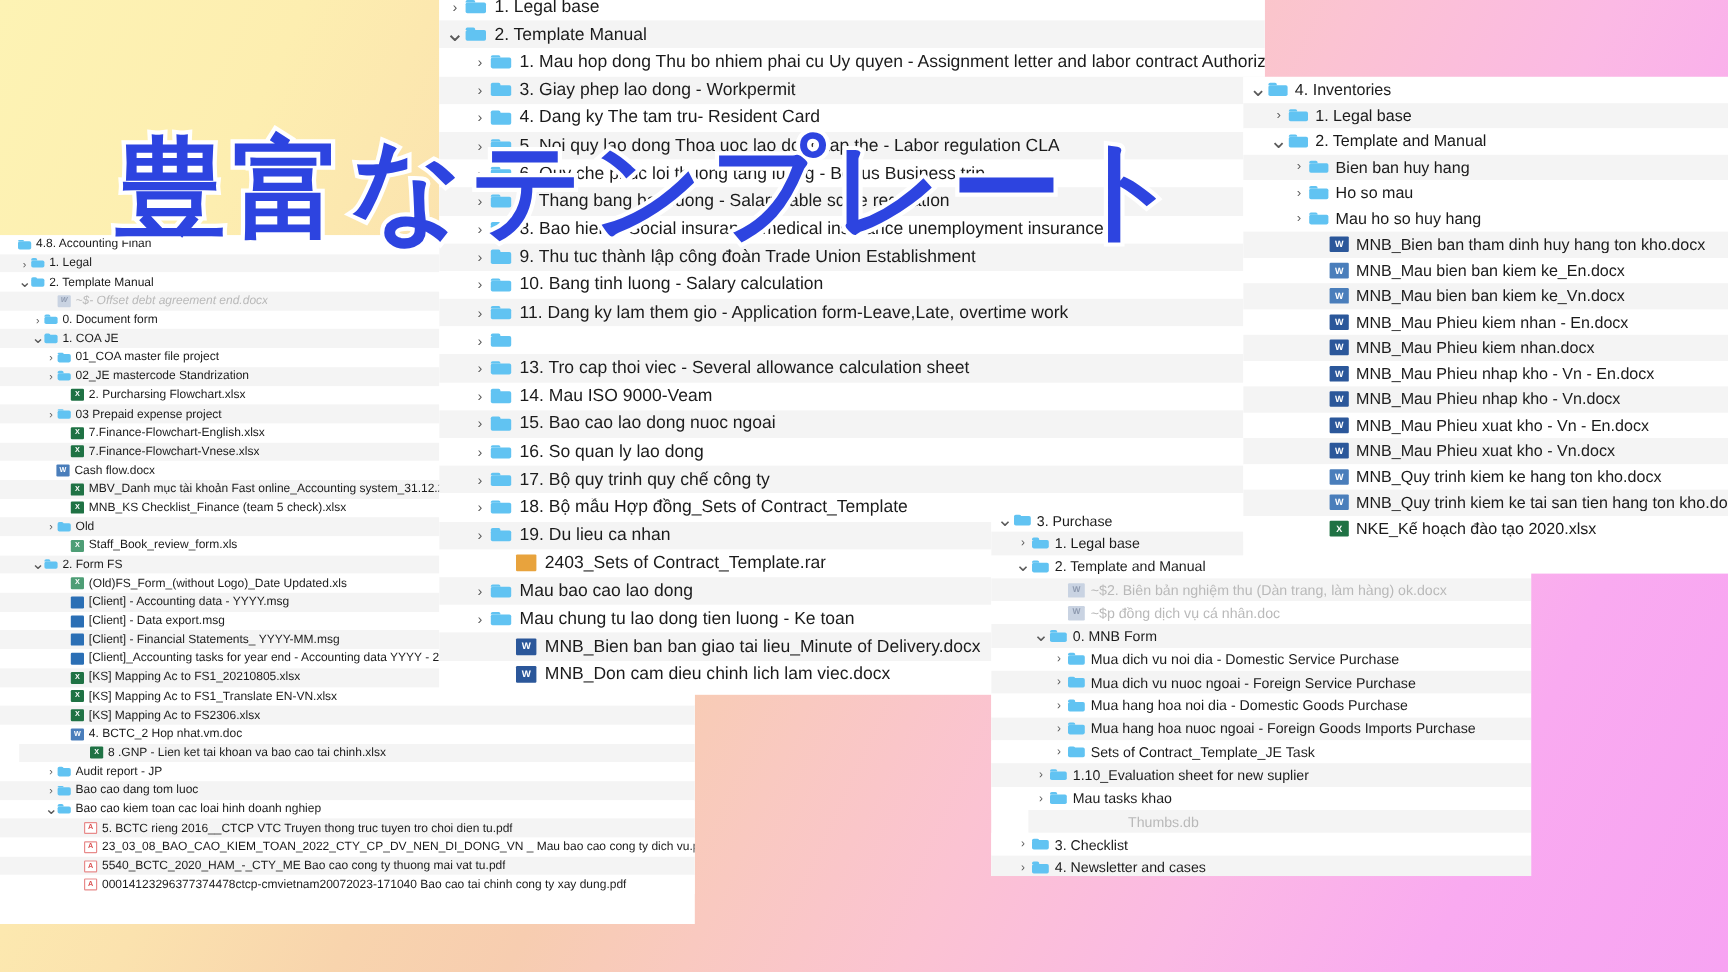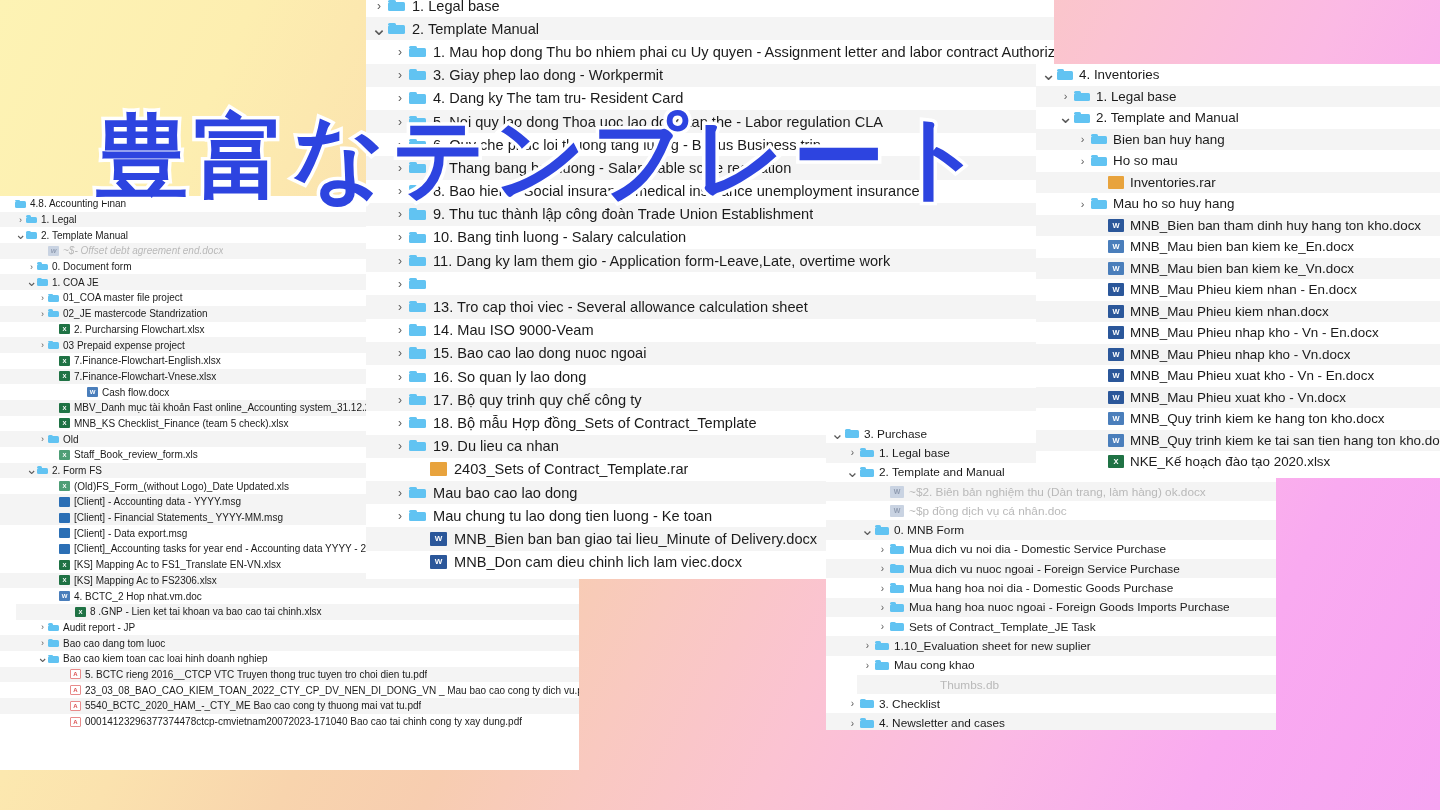--- a/index.html
+++ b/index.html
@@ -211,21 +211,21 @@
       </span>
       <span class="lbl">7.Finance-Flowchart-English.xlsx</span>
     </div>
     <div class="row alt" style="padding-left: 48px;">
       <span class="caret blank">&nbsp;</span>
       <span class="ico doc excel">
         <span>X</span>
       </span>
       <span class="lbl">7.Finance-Flowchart-Vnese.xlsx</span>
     </div>
-    <div class="row" style="padding-left: 76px;">
+    <div class="row" style="padding-left: 36px;">
       <span class="caret blank">&nbsp;</span>
       <span class="ico doc word2">
         <span>W</span>
       </span>
       <span class="lbl">Cash flow.docx</span>
     </div>
     <div class="row alt" style="padding-left: 48px;">
       <span class="caret blank">&nbsp;</span>
       <span class="ico doc excel">
         <span>X</span>
@@ -265,34 +265,41 @@
       <span class="ico doc excel2">
         <span>X</span>
       </span>
       <span class="lbl">(Old)FS_Form_(without Logo)_Date Updated.xls</span>
     </div>
     <div class="row alt" style="padding-left: 48px;">
       <span class="caret blank">&nbsp;</span>
       <span class="ico doc msg"></span>
       <span class="lbl">[Client] - Accounting data - YYYY.msg</span>
     </div>
+    <div class="row" style="padding-left: 48px;">
+      <span class="caret blank">&nbsp;</span>
+      <span class="ico doc msg"></span>
+      <span class="lbl">[Client] - Data export.msg</span>
+    </div>
     <div class="row alt" style="padding-left: 48px;">
       <span class="caret blank">&nbsp;</span>
       <span class="ico doc msg"></span>
       <span class="lbl">[Client] - Financial Statements_ YYYY-MM.msg</span>
     </div>
     <div class="row" style="padding-left: 48px;">
       <span class="caret blank">&nbsp;</span>
       <span class="ico doc msg"></span>
-      <span class="lbl">[Client] - Data export.msg</span>
-    </div>
-    <div class="row" style="padding-left: 48px;">
-      <span class="caret blank">&nbsp;</span>
-      <span class="ico doc msg"></span>
       <span class="lbl">[Client]_Accounting tasks for year end - Accounting data YYYY - 2.msg</span>
+    </div>
+    <div class="row alt" style="padding-left: 48px;">
+      <span class="caret blank">&nbsp;</span>
+      <span class="ico doc excel">
+        <span>X</span>
+      </span>
+      <span class="lbl">[KS] Mapping Ac to FS1_20210805.xlsx</span>
     </div>
     <div class="row" style="padding-left: 48px;">
       <span class="caret blank">&nbsp;</span>
       <span class="ico doc excel">
         <span>X</span>
       </span>
       <span class="lbl">[KS] Mapping Ac to FS1_Translate EN-VN.xlsx</span>
     </div>
     <div class="row alt" style="padding-left: 48px;">
       <span class="caret blank">&nbsp;</span>
@@ -622,21 +629,21 @@
       <span class="ico fold">
         <i></i>
       </span>
       <span class="lbl">1.10_Evaluation sheet for new suplier</span>
     </div>
     <div class="row" style="padding-left: 34px;">
       <span class="caret">›</span>
       <span class="ico fold">
         <i></i>
       </span>
-      <span class="lbl">Mau cong khao</span>
+      <span class="lbl">Mau tasks khao</span>
     </div>
     <div class="row alt ghost" style="padding-left: 49px; margin-left: 31px;">
       <span class="caret blank">&nbsp;</span>
       <span class="ico doc none"></span>
       <span class="lbl">Thumbs.db</span>
     </div>
     <div class="row" style="padding-left: 19px;">
       <span class="caret">›</span>
       <span class="ico fold">
         <i></i>
@@ -680,111 +687,106 @@
       </span>
       <span class="lbl">Bien ban huy hang</span>
     </div>
     <div class="row" style="padding-left: 38px;">
       <span class="caret">›</span>
       <span class="ico fold">
         <i></i>
       </span>
       <span class="lbl">Ho so mau</span>
     </div>
+    <div class="row" style="padding-left: 38px;">
+      <span class="caret">›</span>
+      <span class="ico fold">
+        <i></i>
+      </span>
+      <span class="lbl">Mau ho so huy hang</span>
+    </div>
     <div class="row alt" style="padding-left: 55px;">
       <span class="caret blank">&nbsp;</span>
-      <span class="ico doc rar"></span>
-      <span class="lbl">Inventories.rar</span>
-    </div>
-    <div class="row" style="padding-left: 38px;">
-      <span class="caret">›</span>
-      <span class="ico fold">
-        <i></i>
-      </span>
-      <span class="lbl">Mau ho so huy hang</span>
+      <span class="ico doc word">
+        <span>W</span>
+      </span>
+      <span class="lbl">MNB_Bien ban tham dinh huy hang ton kho.docx</span>
+    </div>
+    <div class="row" style="padding-left: 55px;">
+      <span class="caret blank">&nbsp;</span>
+      <span class="ico doc word2">
+        <span>W</span>
+      </span>
+      <span class="lbl">MNB_Mau bien ban kiem ke_En.docx</span>
     </div>
     <div class="row alt" style="padding-left: 55px;">
       <span class="caret blank">&nbsp;</span>
-      <span class="ico doc word">
-        <span>W</span>
-      </span>
-      <span class="lbl">MNB_Bien ban tham dinh huy hang ton kho.docx</span>
+      <span class="ico doc word2">
+        <span>W</span>
+      </span>
+      <span class="lbl">MNB_Mau bien ban kiem ke_Vn.docx</span>
     </div>
     <div class="row" style="padding-left: 55px;">
       <span class="caret blank">&nbsp;</span>
+      <span class="ico doc word">
+        <span>W</span>
+      </span>
+      <span class="lbl">MNB_Mau Phieu kiem nhan - En.docx</span>
+    </div>
+    <div class="row alt" style="padding-left: 55px;">
+      <span class="caret blank">&nbsp;</span>
+      <span class="ico doc word">
+        <span>W</span>
+      </span>
+      <span class="lbl">MNB_Mau Phieu kiem nhan.docx</span>
+    </div>
+    <div class="row" style="padding-left: 55px;">
+      <span class="caret blank">&nbsp;</span>
+      <span class="ico doc word">
+        <span>W</span>
+      </span>
+      <span class="lbl">MNB_Mau Phieu nhap kho - Vn - En.docx</span>
+    </div>
+    <div class="row alt" style="padding-left: 55px;">
+      <span class="caret blank">&nbsp;</span>
+      <span class="ico doc word">
+        <span>W</span>
+      </span>
+      <span class="lbl">MNB_Mau Phieu nhap kho - Vn.docx</span>
+    </div>
+    <div class="row" style="padding-left: 55px;">
+      <span class="caret blank">&nbsp;</span>
+      <span class="ico doc word">
+        <span>W</span>
+      </span>
+      <span class="lbl">MNB_Mau Phieu xuat kho - Vn - En.docx</span>
+    </div>
+    <div class="row alt" style="padding-left: 55px;">
+      <span class="caret blank">&nbsp;</span>
+      <span class="ico doc word">
+        <span>W</span>
+      </span>
+      <span class="lbl">MNB_Mau Phieu xuat kho - Vn.docx</span>
+    </div>
+    <div class="row" style="padding-left: 55px;">
+      <span class="caret blank">&nbsp;</span>
       <span class="ico doc word2">
         <span>W</span>
       </span>
-      <span class="lbl">MNB_Mau bien ban kiem ke_En.docx</span>
+      <span class="lbl">MNB_Quy trinh kiem ke hang ton kho.docx</span>
     </div>
     <div class="row alt" style="padding-left: 55px;">
       <span class="caret blank">&nbsp;</span>
       <span class="ico doc word2">
         <span>W</span>
       </span>
-      <span class="lbl">MNB_Mau bien ban kiem ke_Vn.docx</span>
+      <span class="lbl">MNB_Quy trinh kiem ke tai san tien hang ton kho.docx</span>
     </div>
     <div class="row" style="padding-left: 55px;">
       <span class="caret blank">&nbsp;</span>
-      <span class="ico doc word">
-        <span>W</span>
-      </span>
-      <span class="lbl">MNB_Mau Phieu kiem nhan - En.docx</span>
-    </div>
-    <div class="row alt" style="padding-left: 55px;">
-      <span class="caret blank">&nbsp;</span>
-      <span class="ico doc word">
-        <span>W</span>
-      </span>
-      <span class="lbl">MNB_Mau Phieu kiem nhan.docx</span>
-    </div>
-    <div class="row" style="padding-left: 55px;">
-      <span class="caret blank">&nbsp;</span>
-      <span class="ico doc word">
-        <span>W</span>
-      </span>
-      <span class="lbl">MNB_Mau Phieu nhap kho - Vn - En.docx</span>
-    </div>
-    <div class="row alt" style="padding-left: 55px;">
-      <span class="caret blank">&nbsp;</span>
-      <span class="ico doc word">
-        <span>W</span>
-      </span>
-      <span class="lbl">MNB_Mau Phieu nhap kho - Vn.docx</span>
-    </div>
-    <div class="row" style="padding-left: 55px;">
-      <span class="caret blank">&nbsp;</span>
-      <span class="ico doc word">
-        <span>W</span>
-      </span>
-      <span class="lbl">MNB_Mau Phieu xuat kho - Vn - En.docx</span>
-    </div>
-    <div class="row alt" style="padding-left: 55px;">
-      <span class="caret blank">&nbsp;</span>
-      <span class="ico doc word">
-        <span>W</span>
-      </span>
-      <span class="lbl">MNB_Mau Phieu xuat kho - Vn.docx</span>
-    </div>
-    <div class="row" style="padding-left: 55px;">
-      <span class="caret blank">&nbsp;</span>
-      <span class="ico doc word2">
-        <span>W</span>
-      </span>
-      <span class="lbl">MNB_Quy trinh kiem ke hang ton kho.docx</span>
-    </div>
-    <div class="row alt" style="padding-left: 55px;">
-      <span class="caret blank">&nbsp;</span>
-      <span class="ico doc word2">
-        <span>W</span>
-      </span>
-      <span class="lbl">MNB_Quy trinh kiem ke tai san tien hang ton kho.docx</span>
-    </div>
-    <div class="row" style="padding-left: 55px;">
-      <span class="caret blank">&nbsp;</span>
       <span class="ico doc excel">
         <span>X</span>
       </span>
       <span class="lbl">NKE_Kế hoạch đào tạo 2020.xlsx</span>
     </div>
   </div>
 
 <div id="headline">豊富なテンプレート</div>
 
 </body></html>

